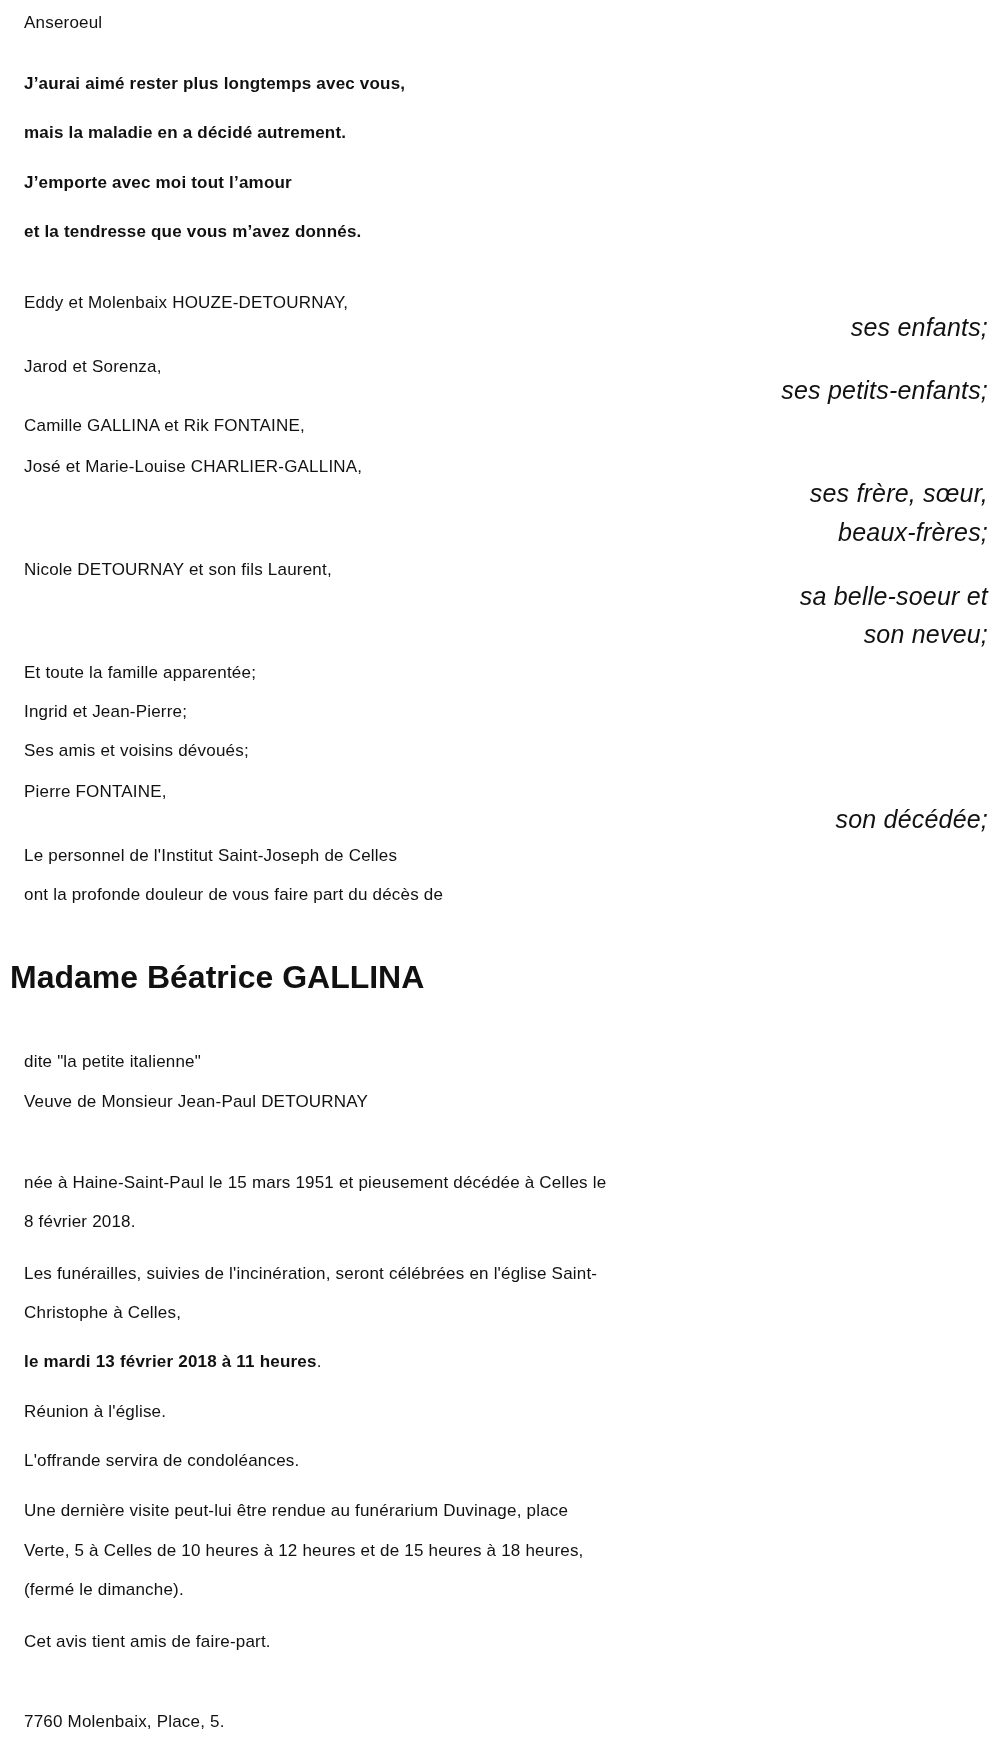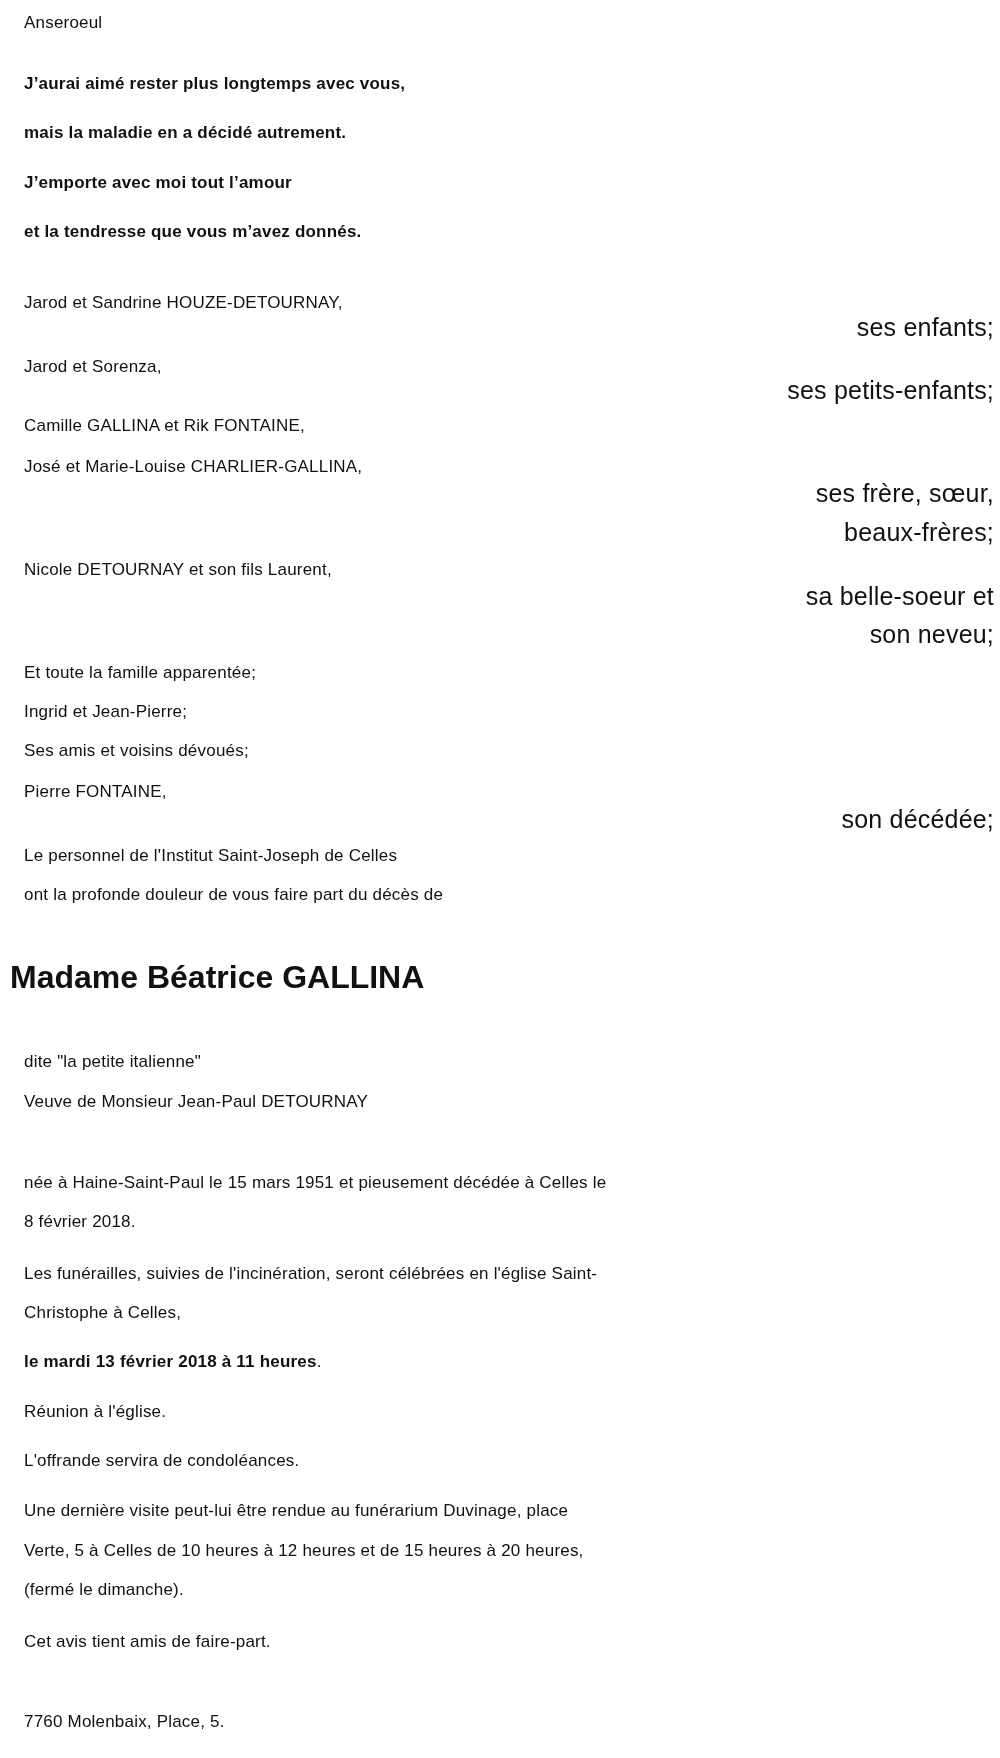--- a/index.html
+++ b/index.html
@@ -1,38 +1,38 @@
 <!DOCTYPE html>
 <html><head>
 <meta charset="utf-8">
 <style>
   html, body { margin: 0; padding: 0; background: #ffffff; }
   body { width: 1000px; height: 1758px; position: relative; overflow: hidden;
          font-family: "Liberation Sans", sans-serif; color: #111111; }
   .ln { position: absolute; left: 24px; font-size: 17px; line-height: 1; white-space: nowrap; letter-spacing: 0.2px; }
   .b { font-weight: bold; margin-top: 12px; }
-  .rel { position: absolute; right: 6px; font-size: 25px; line-height: 1; white-space: nowrap; text-align: center; letter-spacing: 0.2px; }
+  .rel { position: absolute; right: 12px; font-size: 25px; line-height: 1; font-style: italic; white-space: nowrap; text-align: center; letter-spacing: 0.2px; }
   .title { position: absolute; left: 10px; font-size: 32px; line-height: 1; font-weight: bold; white-space: nowrap; }
 </style>
 </head>
 <body>
 
 <div>
 
   <div class="ln" style="top:14px">Anseroeul</div>
 
   <div>
     <div class="ln b" style="top:63px">J’aurai aimé rester plus longtemps avec vous,</div>
     <div class="ln b" style="top:112px">mais la maladie en a décidé autrement.</div>
     <div class="ln b" style="top:162px">J’emporte avec moi tout l’amour</div>
     <div class="ln b" style="top:211px">et la tendresse que vous m’avez donnés.</div>
   </div>
 
   <div>
-    <div class="ln" style="top:294px">Jarod et Sandrine HOUZE-DETOURNAY,</div>
+    <div class="ln" style="top:294px">Eddy et Molenbaix HOUZE-DETOURNAY,</div>
     <div class="rel" style="top:315px">ses enfants;</div>
 
     <div class="ln" style="top:358px">Jarod et Sorenza,</div>
     <div class="rel" style="top:378px">ses petits-enfants;</div>
 
     <div class="ln" style="top:417px">Camille GALLINA et Rik FONTAINE,</div>
     <div class="ln" style="top:458px">José et Marie-Louise CHARLIER-GALLINA,</div>
     <div class="rel" style="top:481px">ses frère, sœur,</div>
     <div class="rel" style="top:520px">beaux-frères;</div>
 
@@ -63,21 +63,21 @@
 
     <div class="ln" style="top:1265px">Les funérailles, suivies de l'incinération, seront célébrées en l'église Saint-</div>
     <div class="ln" style="top:1304px">Christophe à Celles,</div>
 
     <div class="ln" style="top:1353px"><span class="b">le mardi 13 février 2018 à 11 heures</span><span>.</span></div>
 
     <div class="ln" style="top:1403px">Réunion à l'église.</div>
     <div class="ln" style="top:1452px">L'offrande servira de condoléances.</div>
 
     <div class="ln" style="top:1502px">Une dernière visite peut-lui être rendue au funérarium Duvinage, place</div>
-    <div class="ln" style="top:1542px">Verte, 5 à Celles de 10 heures à 12 heures et de 15 heures à 20 heures,</div>
+    <div class="ln" style="top:1542px">Verte, 5 à Celles de 10 heures à 12 heures et de 15 heures à 18 heures,</div>
     <div class="ln" style="top:1581px">(fermé le dimanche).</div>
 
     <div class="ln" style="top:1633px">Cet avis tient amis de faire-part.</div>
   </div>
 
   <div class="ln" style="top:1713px">7760 Molenbaix, Place, 5.</div>
 
 </div>
 
 </body></html>

